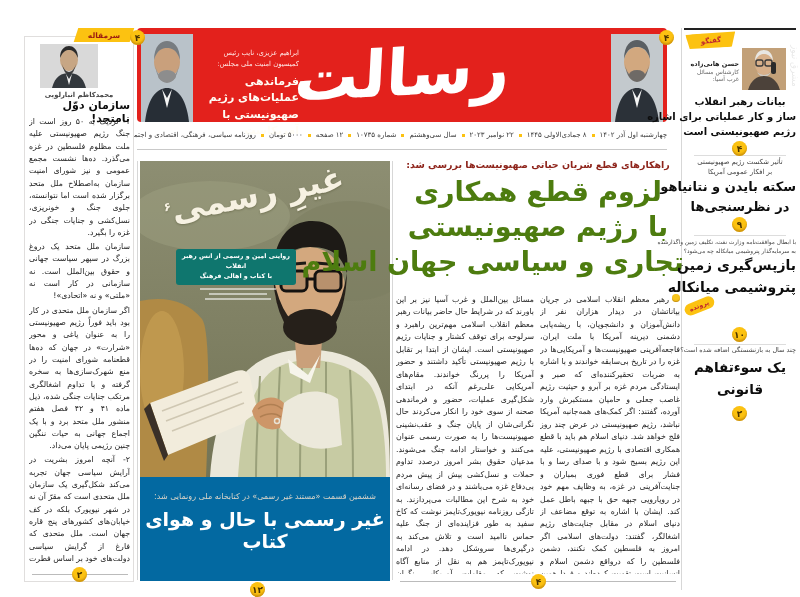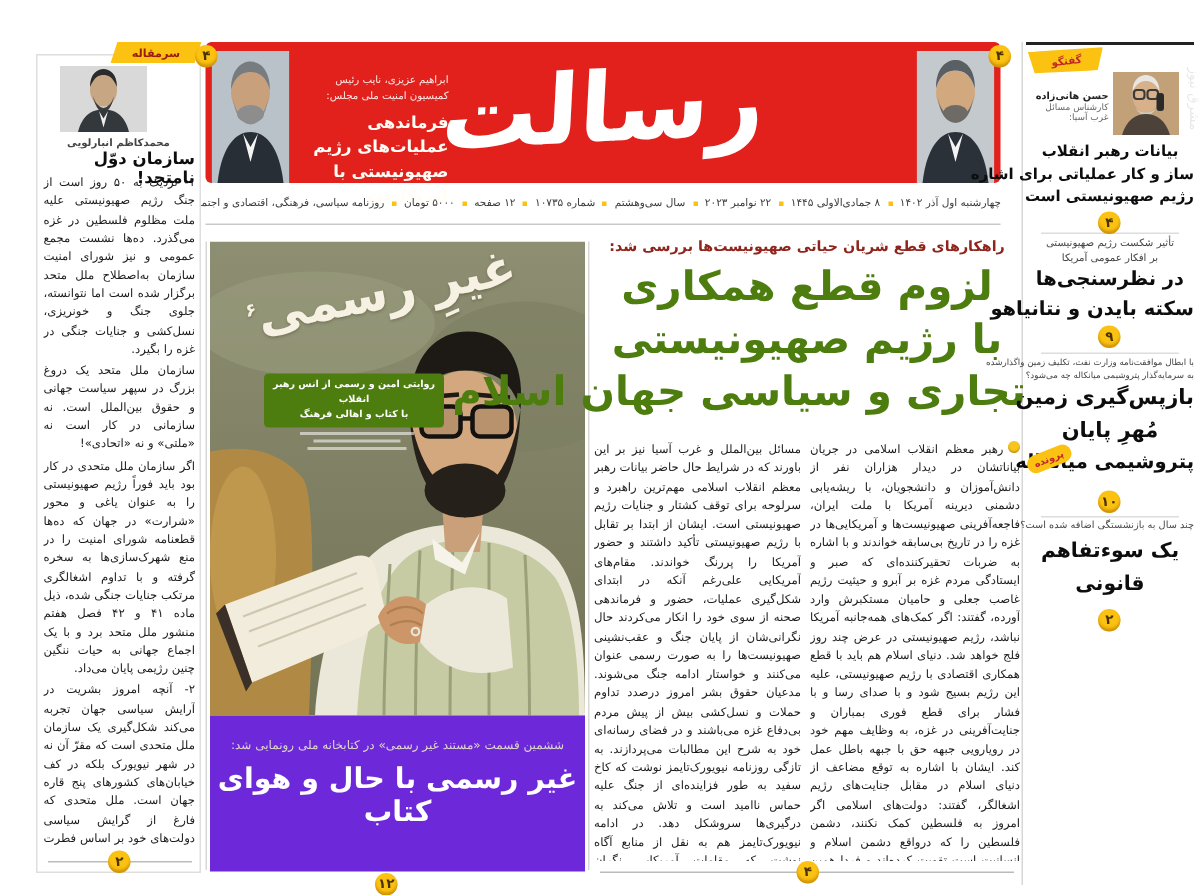--- a/index.html
+++ b/index.html
@@ -52,26 +52,26 @@
   .endline { position:absolute; height:1px; background:#bbb; }
   .endline.ed { left:32px; top:574px; width:96px; }
   .badge.b-ed { left:72px; top:567px; }
 
   
   .poster { position:absolute; left:140px; top:161px; width:250px; height:420px; }
   .poster-art { position:absolute; left:0; top:0; width:250px; height:316px; }
   .poster-calli { position:absolute; left:8px; top:14px; width:212px; text-align:center; transform:rotate(-11deg);
                   font-size:33px; font-weight:bold; color:#f6f1e2; text-shadow:0 1px 2px rgba(60,60,30,.35); }
   .poster-calli sup { font-size:12px; color:#f6f1e2; }
-  .poster-redbox { position:absolute; left:36px; top:88px; width:120px; background:#4d7c0f; border-radius:3px;
+  .poster-redbox { position:absolute; left:36px; top:88px; width:120px; background:#0f766e; border-radius:3px;
                    padding:3px 4px; text-align:center; color:#fff; font-size:6.4px; font-weight:bold; line-height:1.55; }
   .poster-credits { position:absolute; left:58px; top:124px; width:80px; }
   .poster-credits i { display:block; height:2px; background:rgba(255,255,255,.55); margin:3px auto; }
   .poster-credits i:nth-child(1){ width:76px; } .poster-credits i:nth-child(2){ width:58px; } .poster-credits i:nth-child(3){ width:66px; }
-  .poster-caption { position:absolute; left:0; top:316px; width:250px; height:104px; background:#6d28d9; text-align:center; }
+  .poster-caption { position:absolute; left:0; top:316px; width:250px; height:104px; background:#0369a1; text-align:center; }
   .pc-kicker { margin-top:15px; font-size:8px; color:#ddd6c9; }
   .pc-headline { margin-top:7px; font-size:19px; font-weight:bold; color:#ffffff; }
   .badge.b-poster { left:250px; top:582px; }
 
   
   .m-kicker { position:absolute; left:396px; top:159px; width:284px; text-align:center;
               font-size:9.5px; font-weight:bold; color:#8e241b; }
   .m-headline { position:absolute; left:392px; top:174px; width:292px; text-align:center; color:#4d7c0f; }
   .m-headline span { display:block; font-size:27px; font-weight:bold; line-height:1.3; white-space:nowrap; }
   .m-col { position:absolute; top:294px; height:280px; overflow:hidden; font-size:7.8px; line-height:1.6;
@@ -300,33 +300,32 @@
       <span>رژیم صهیونیستی است</span>
     </div>
     <span class="badge sb sb1">۴</span>
     <div class="sb-divider sb-d1"></div>
 
     <div class="sb-k sb-k1">
       <span>تأثیر شکست رژیم صهیونیستی</span>
       <span>بر افکار عمومی آمریکا</span>
     </div>
     <div class="sb-h sb-h2">
+      <span>سکته بایدن و نتانیاهو</span>
       <span>در نظرسنجی‌ها</span>
-      <span>سکته بایدن و نتانیاهو</span>
     </div>
     <span class="badge sb sb2">۹</span>
     <div class="sb-divider sb-d2"></div>
 
     <div class="sb-k sb-k2">
       <span>با ابطال موافقت‌نامه وزارت نفت، تکلیف زمین واگذارشده</span>
       <span>به سرمایه‌گذار پتروشیمی میانکاله چه می‌شود؟</span>
     </div>
     <div class="sb-h sb-h3">
       <span>بازپس‌گیری زمین</span>
-      <span>مُهرِ پایان</span>
       <span>پتروشیمی میانکاله</span>
     </div>
     <div class="sb-tag">پرونده</div>
     <span class="badge sb sb3">۱۰</span>
     <div class="sb-divider sb-d3"></div>
 
     <div class="sb-k sb-k3">
       <span>چند سال به بازنشستگی اضافه شده است؟</span>
     </div>
     <div class="sb-h sb-h4">

